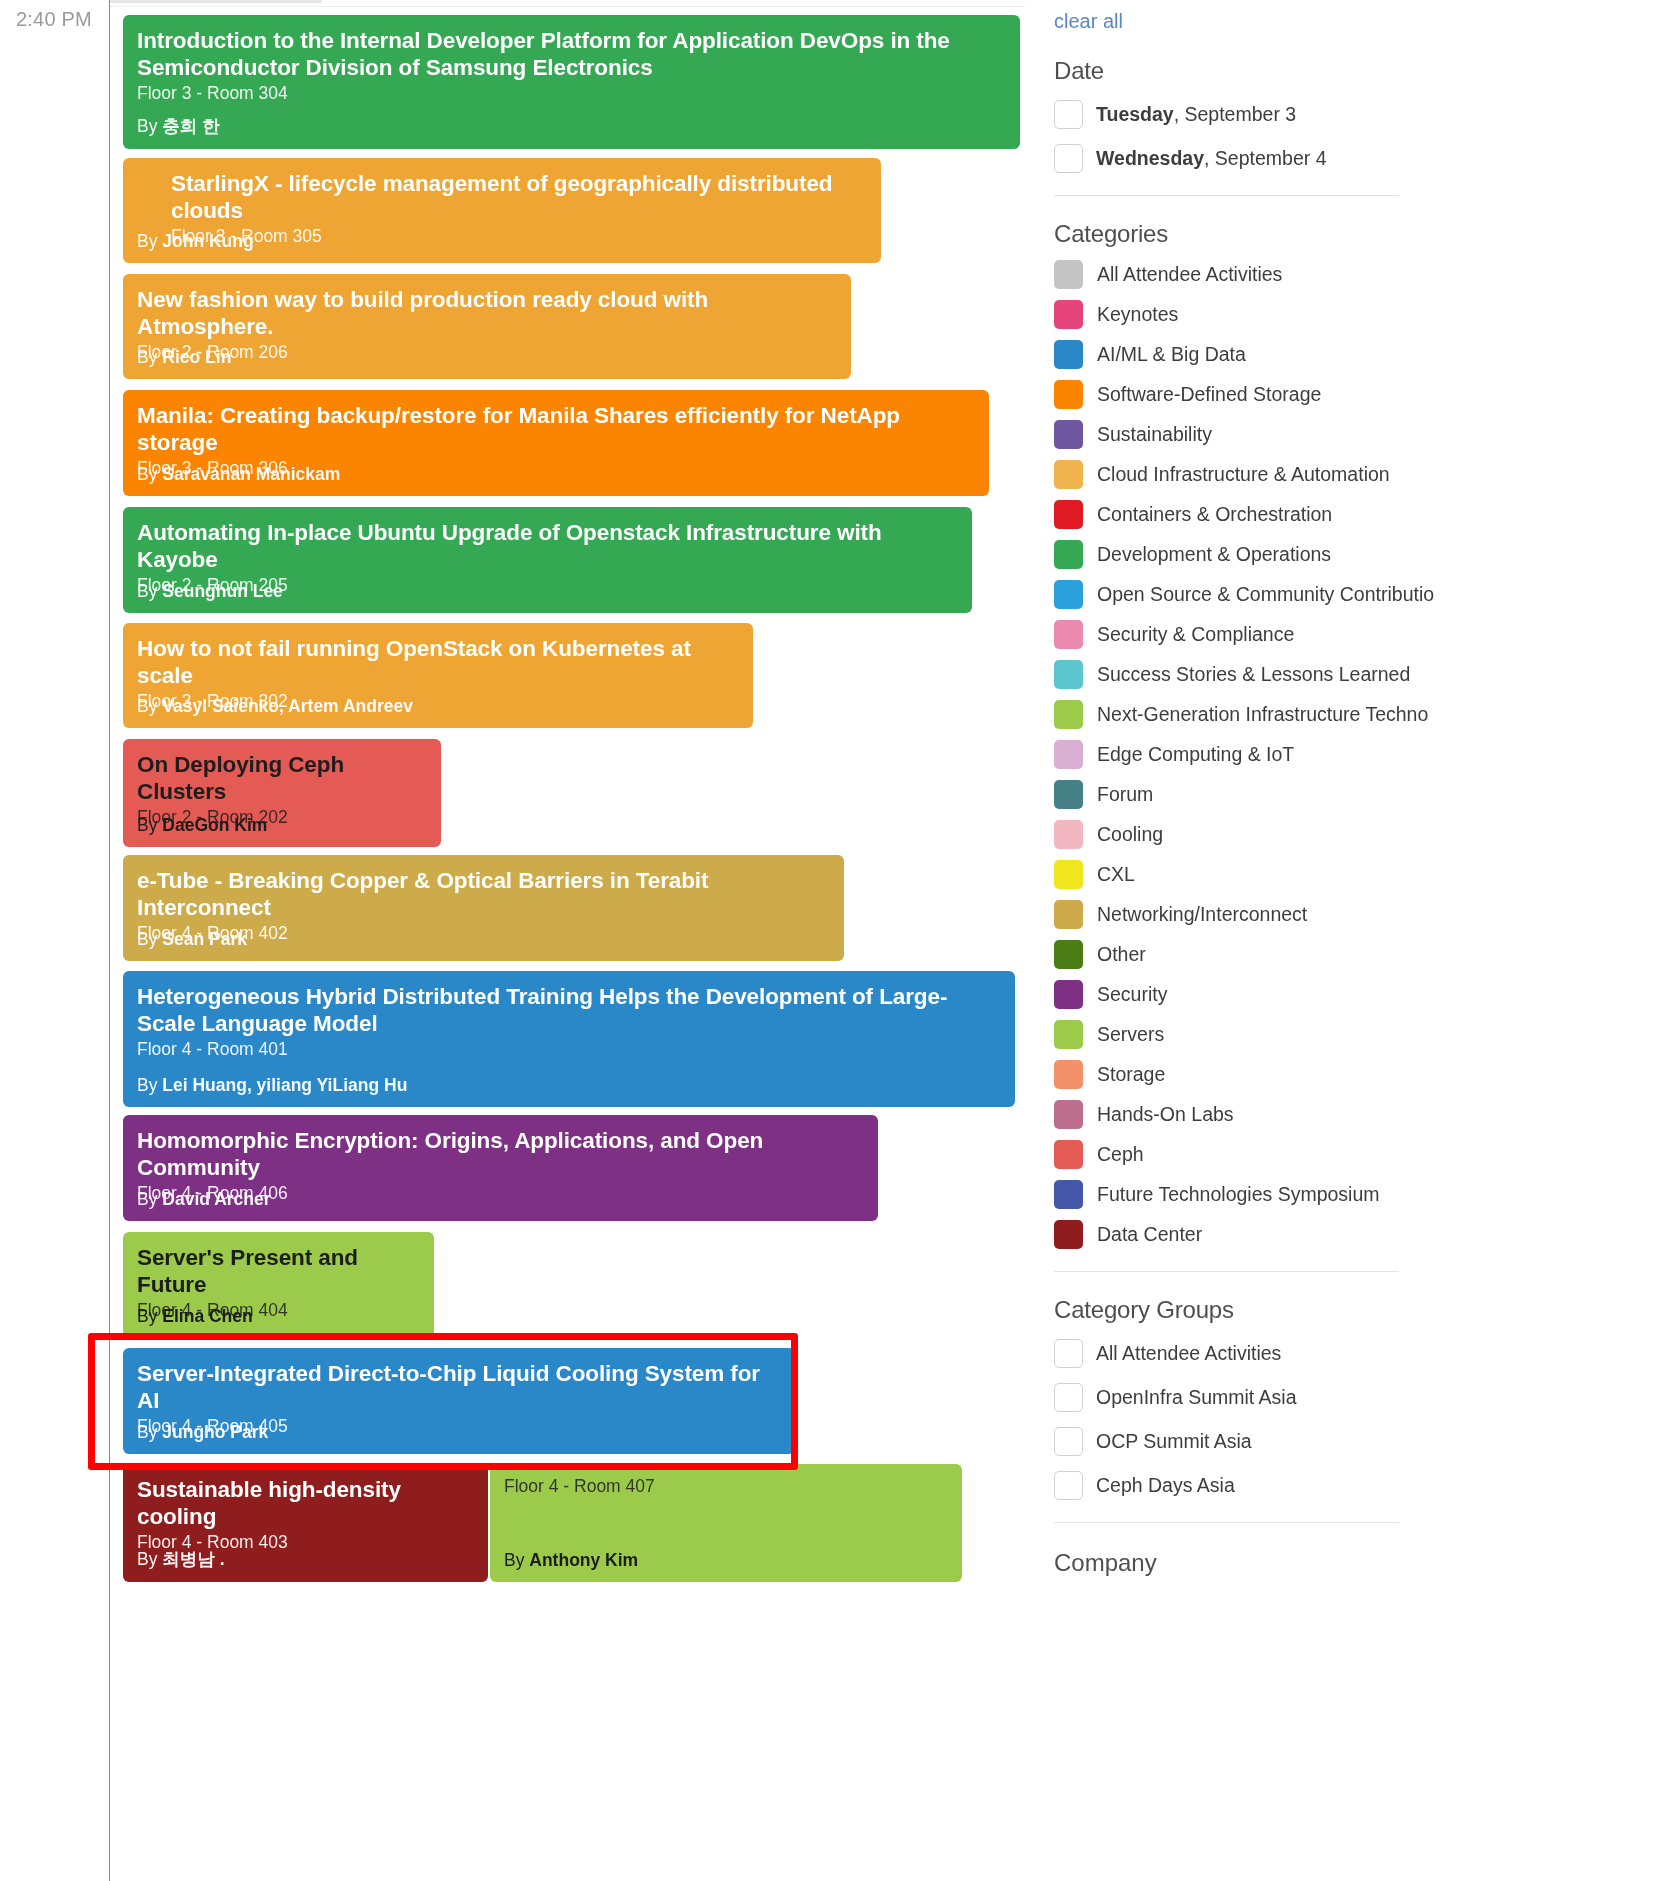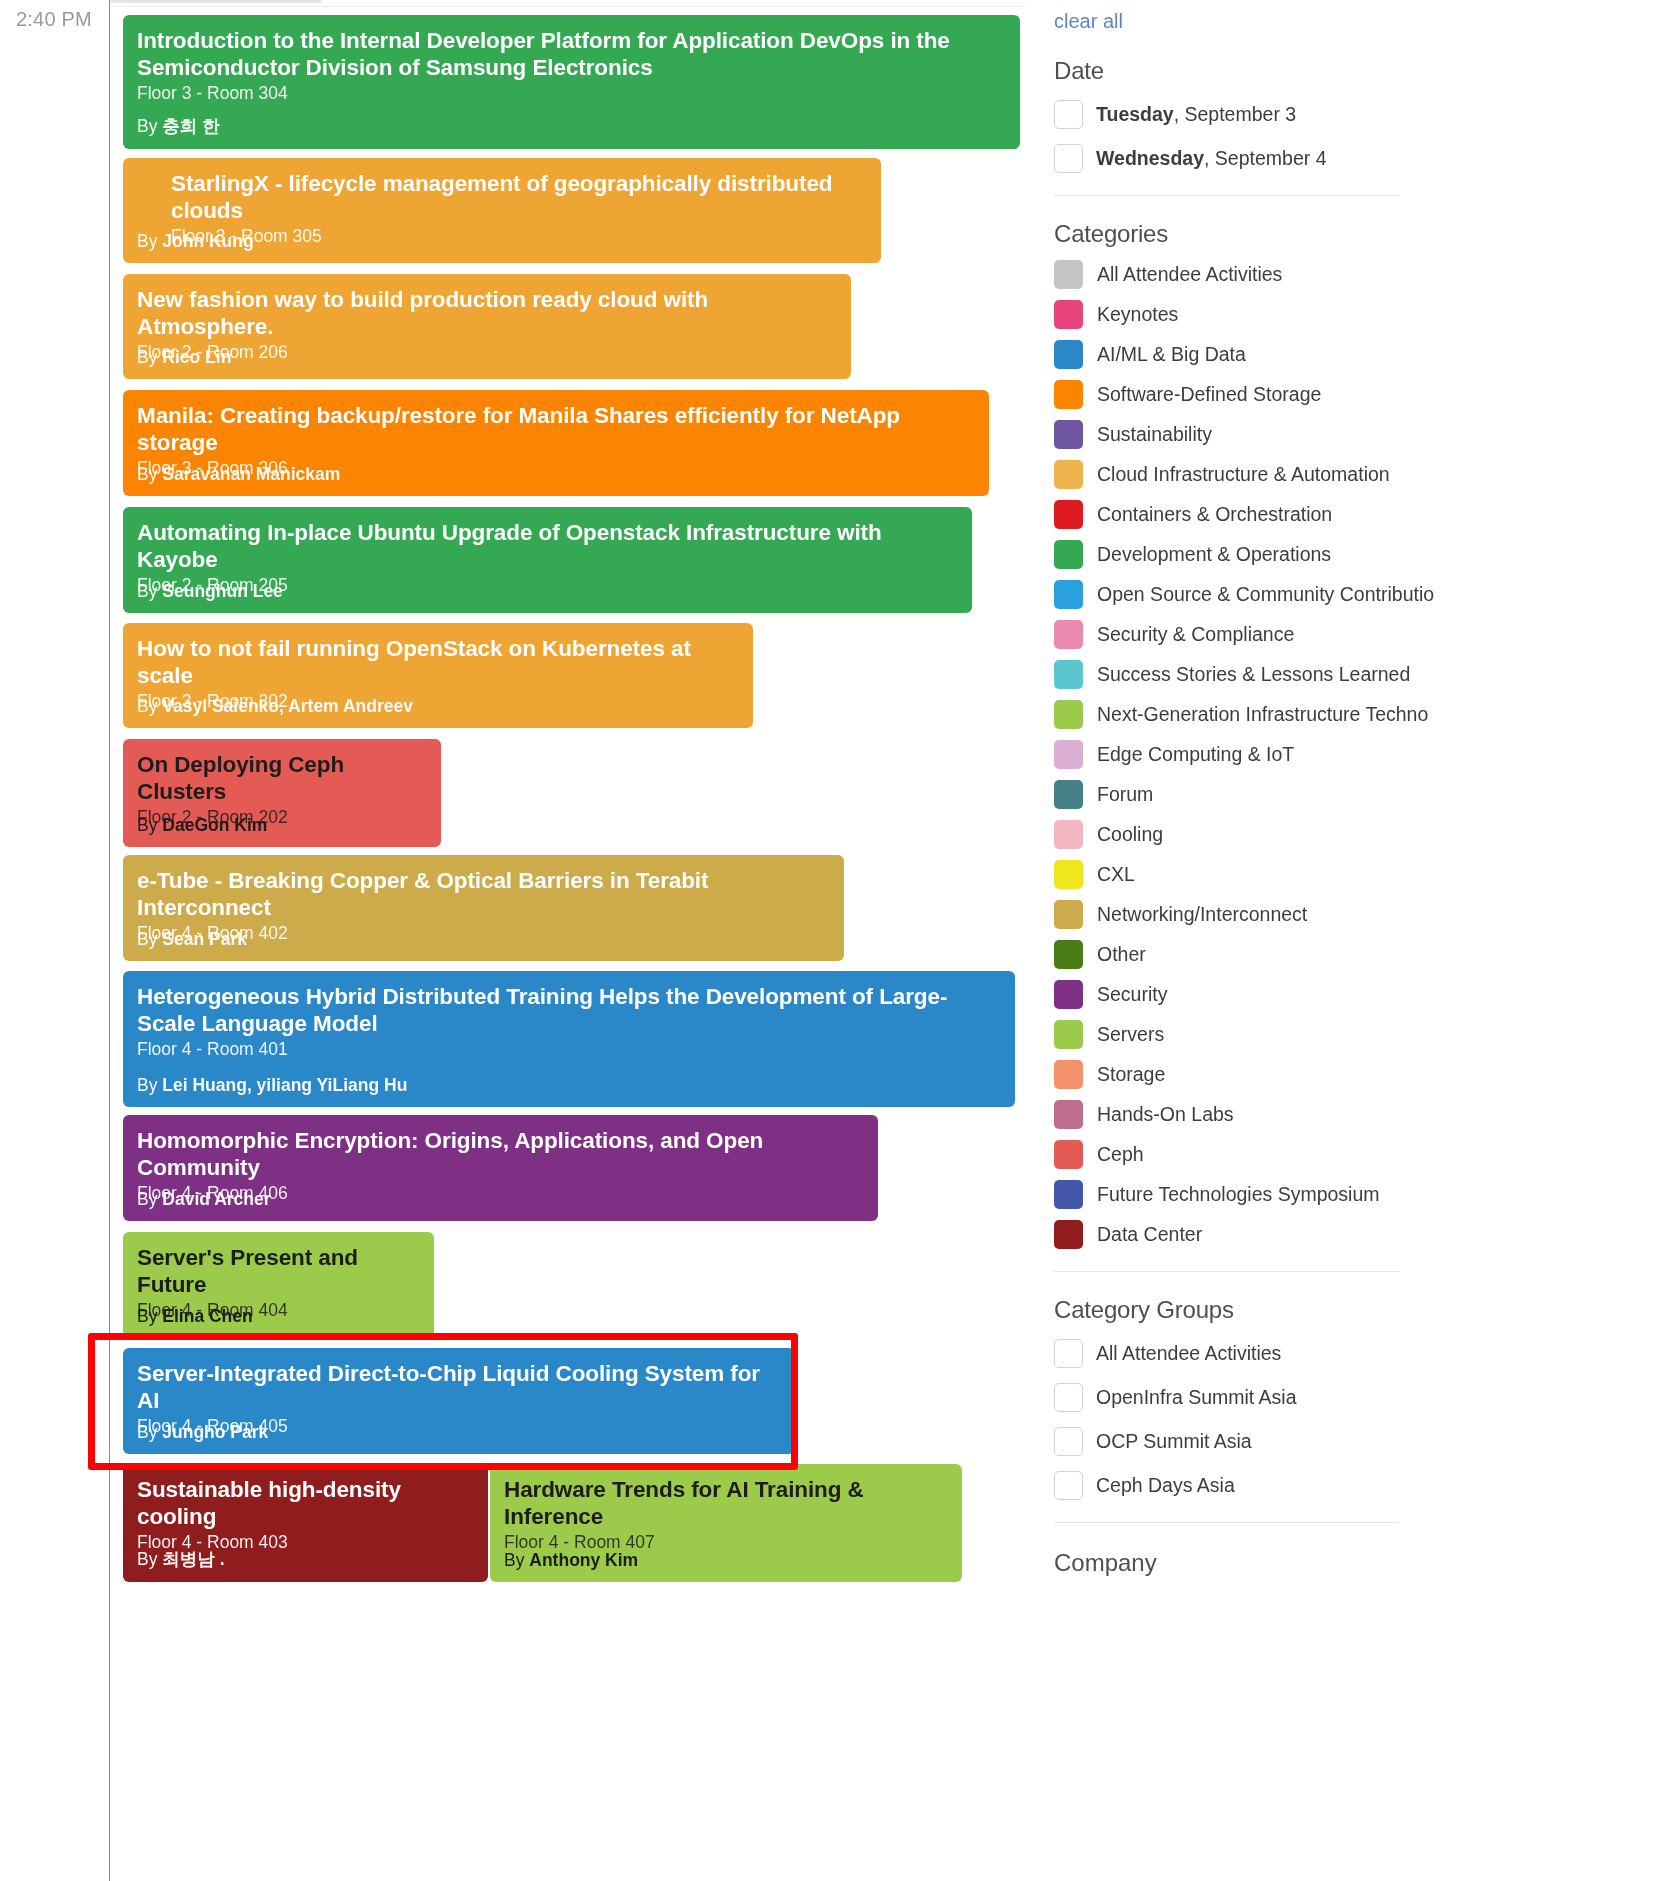--- a/index.html
+++ b/index.html
@@ -189,21 +189,20 @@
           <div class="title">Server-Integrated Direct-to-Chip Liquid Cooling System for AI</div>
           <div class="room">Floor 4 - Room 405</div>
           <div class="by"><span>By </span><b>Jungho Park</b></div>
         </div>
         <div class="evt" style="left: 13px; top: 1464px; width: 365px; height: 118px; background: rgb(143, 29, 29);">
           <div class="title">Sustainable high-density cooling</div>
           <div class="room">Floor 4 - Room 403</div>
           <div class="by"><span>By </span><b>최병남 .</b></div>
         </div>
         <div class="evt dark" style="left: 380px; top: 1464px; width: 472px; height: 118px; background: rgb(156, 203, 75);">
-          <div class="title">Hardware Trends for AI Training &amp; Inference</div>
           <div class="room">Floor 4 - Room 407</div>
           <div class="by"><span>By </span><b>Anthony Kim</b></div>
         </div>
       </div>
     <div class="highlight-ring" id="highlight-ring" style="left: -22px; top: 1333px; width: 710px; height: 137px; border-color: rgb(255, 0, 0);"></div>
   </div>
 
   <div class="filters">
     <a class="clear-all">clear all</a>
 

